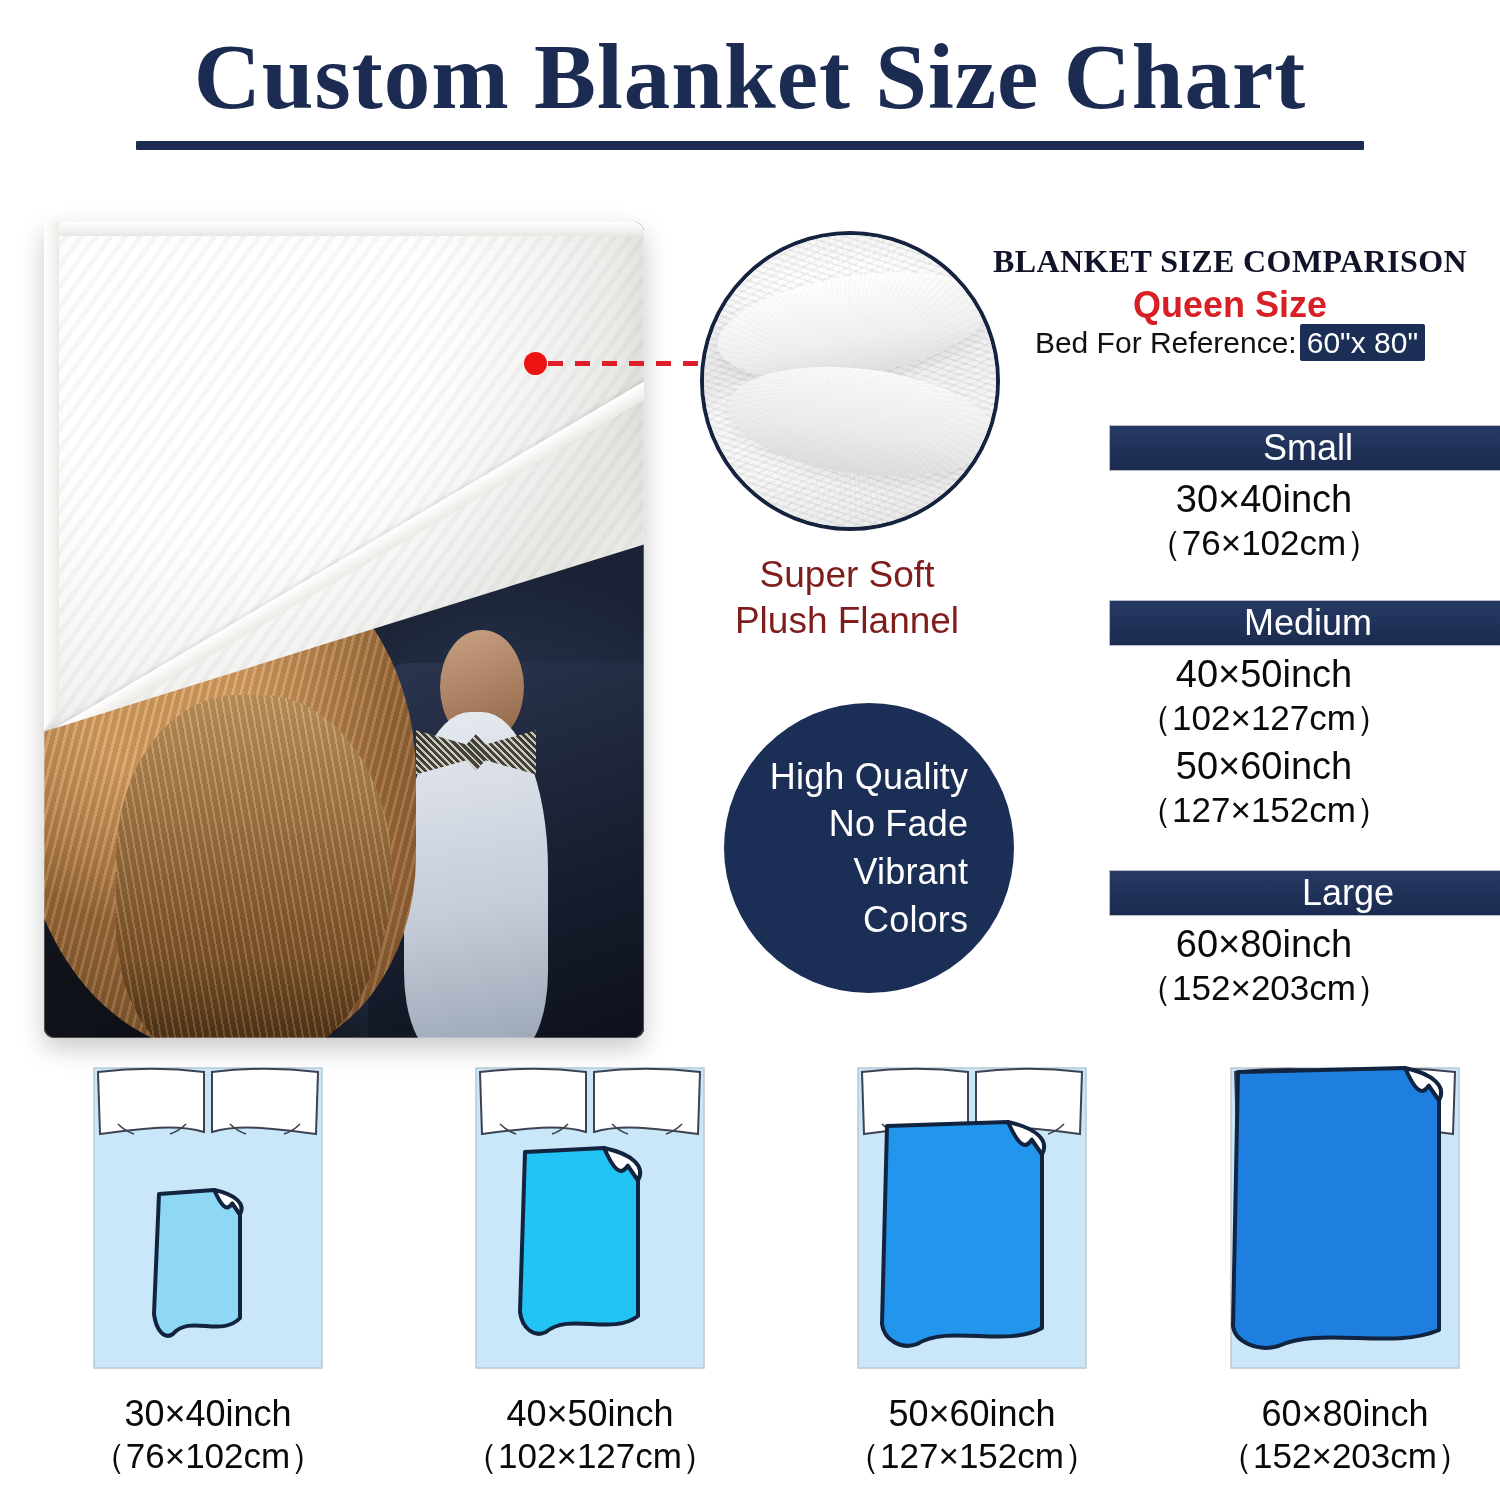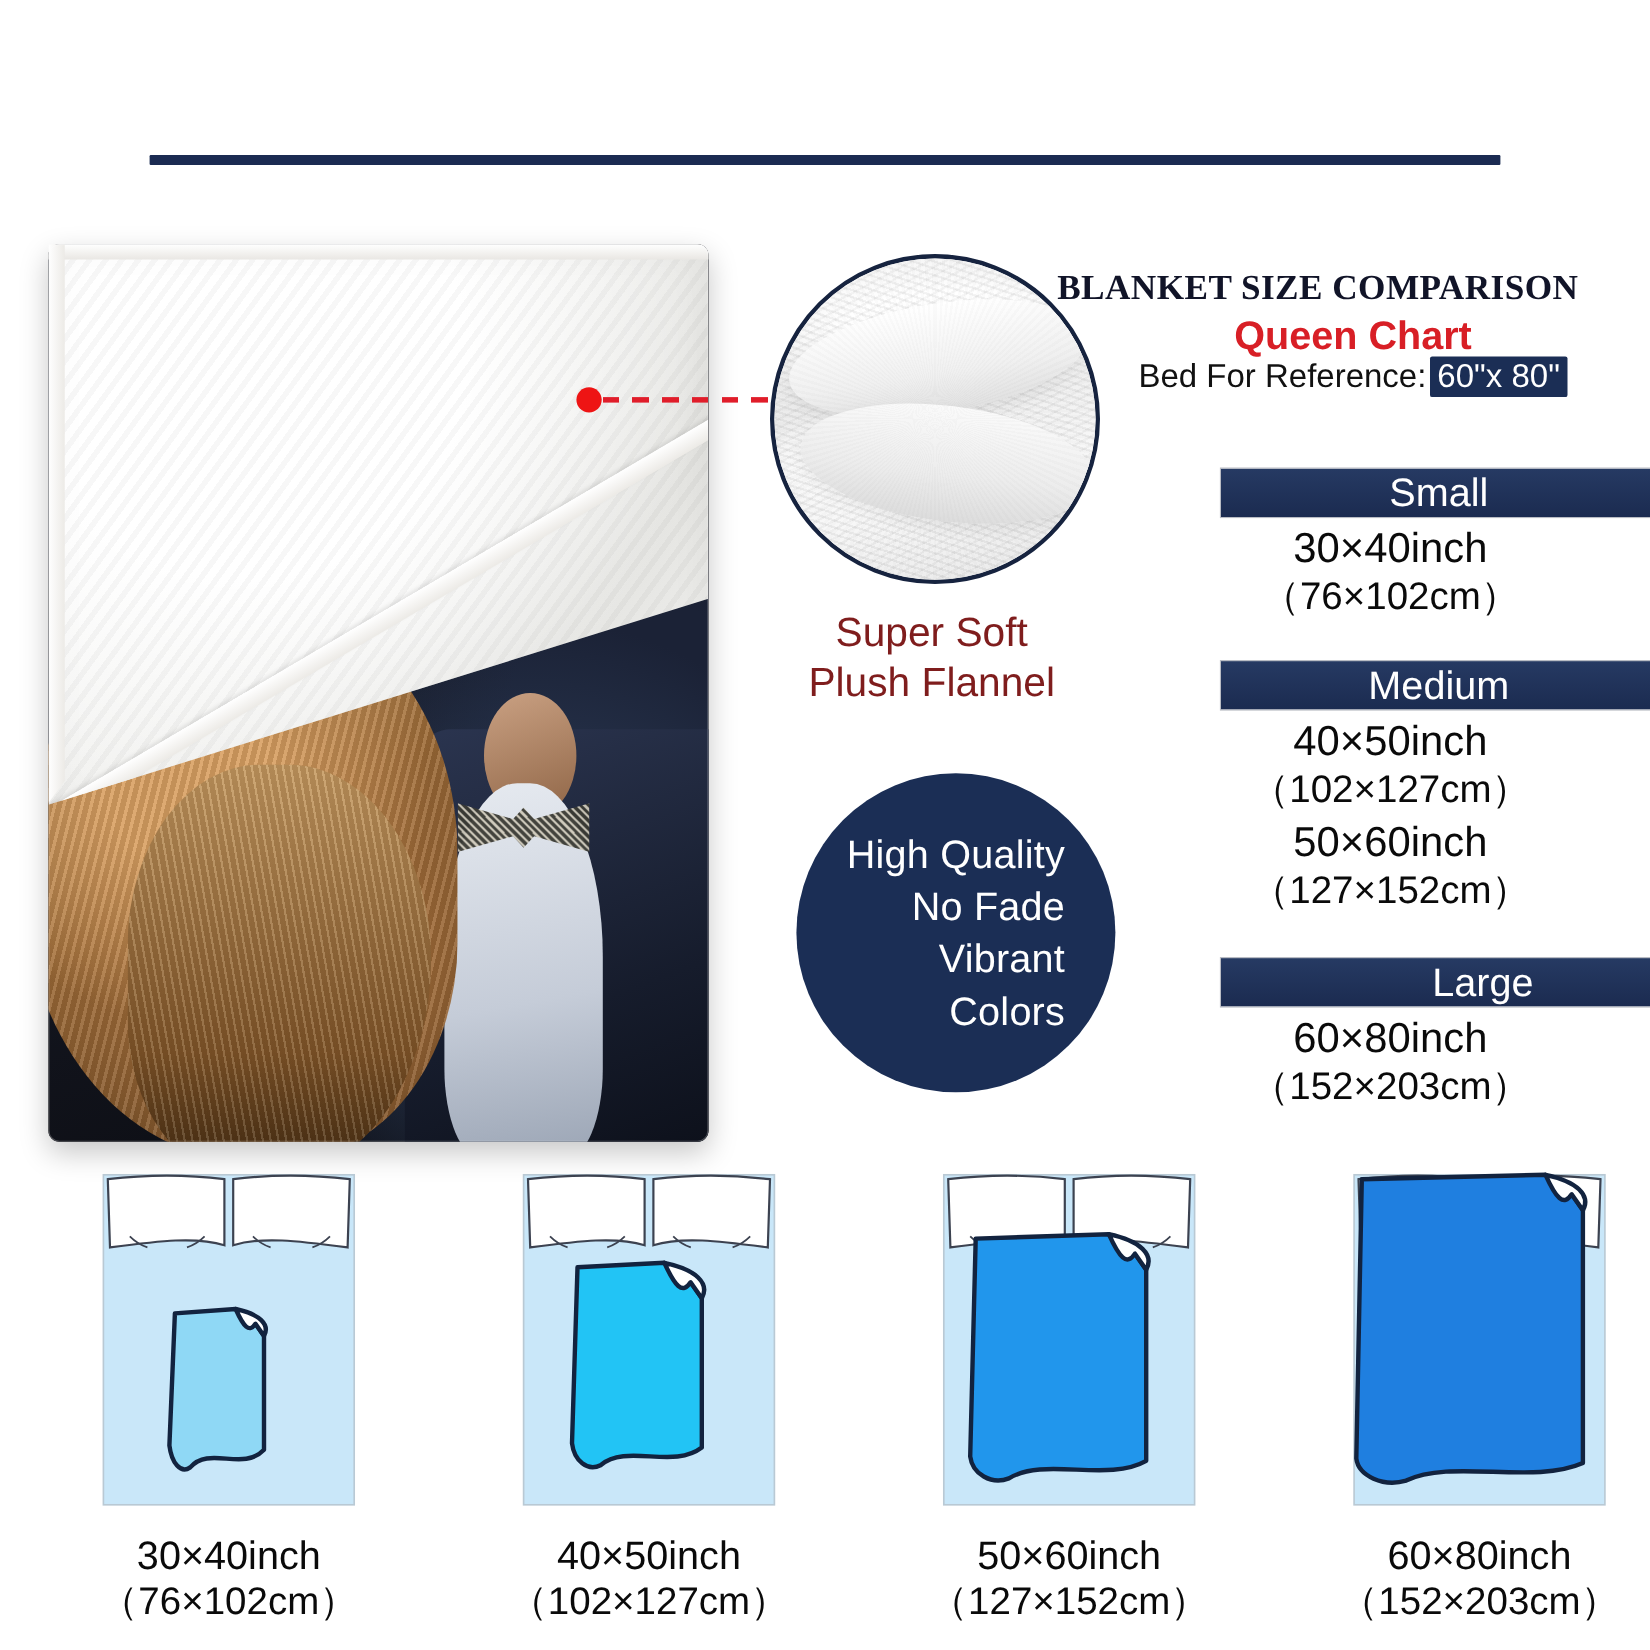--- a/index.html
+++ b/index.html
@@ -213,21 +213,21 @@
   }
   .quality-text{
     text-align:right;color:#ffffff;
     font-size:36px;line-height:1.32;
     white-space:pre-line;
     letter-spacing:.2px;
   }
 
   
   .cmp-heading{
-    position:absolute;left:948px;top:243px;width:500px;
+    position:absolute;left:980px;top:243px;width:500px;
     text-align:center;
     font-family:"Liberation Serif", serif;
     font-size:32px;font-weight:600;
     color:#111428;letter-spacing:.4px;
     white-space:nowrap;
   }
   .cmp-queen{
     position:absolute;left:980px;top:284px;width:500px;
     text-align:center;
     font-size:36px;font-weight:bold;color:#d81f26;
@@ -264,20 +264,21 @@
     top:1392px;line-height:1.2;color:#0a0a0a;
   }
   .bed-in{font-size:36px;}
   .bed-cm{font-size:35px;}
 </style>
 </head>
 <body>
 
 <div class="page">
 
+  <div class="title">Custom Blanket Size Chart</div>
   <div class="title-rule"></div>
 
   <div class="photo">
     <div class="photo-shadow"></div>
     <div class="photo-body">
       <div class="ph-dark"></div>
       <div class="ph-suit"></div>
       <div class="ph-neck"></div>
       <div class="ph-shirt"></div>
       <div class="ph-bowtie"></div>
@@ -308,21 +309,21 @@
 Plush Flannel</div>
 
   <div class="quality-circle">
     <div class="quality-text">High Quality
 No Fade
 Vibrant
 Colors</div>
   </div>
 
   <div class="cmp-heading">BLANKET SIZE COMPARISON</div>
-  <div class="cmp-queen">Queen Chart</div>
+  <div class="cmp-queen">Queen Size</div>
   <div class="cmp-ref">
     <span>Bed For Reference:</span><span class="badge">60"x 80"</span>
   </div>
 
   <div id="size-groups">
       <div class="size-bar" style="top: 425px;">
         <span>Small</span>
       </div>
       <div class="size-val" style="top: 477px;">
         <div class="size-in">30×40inch</div>

